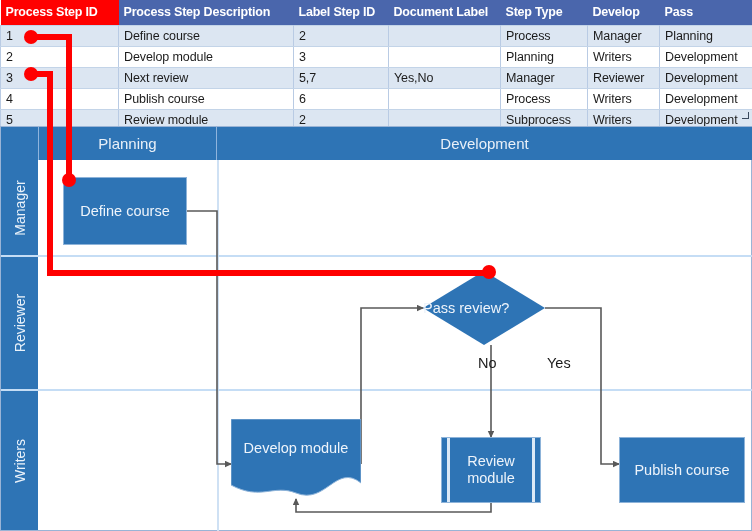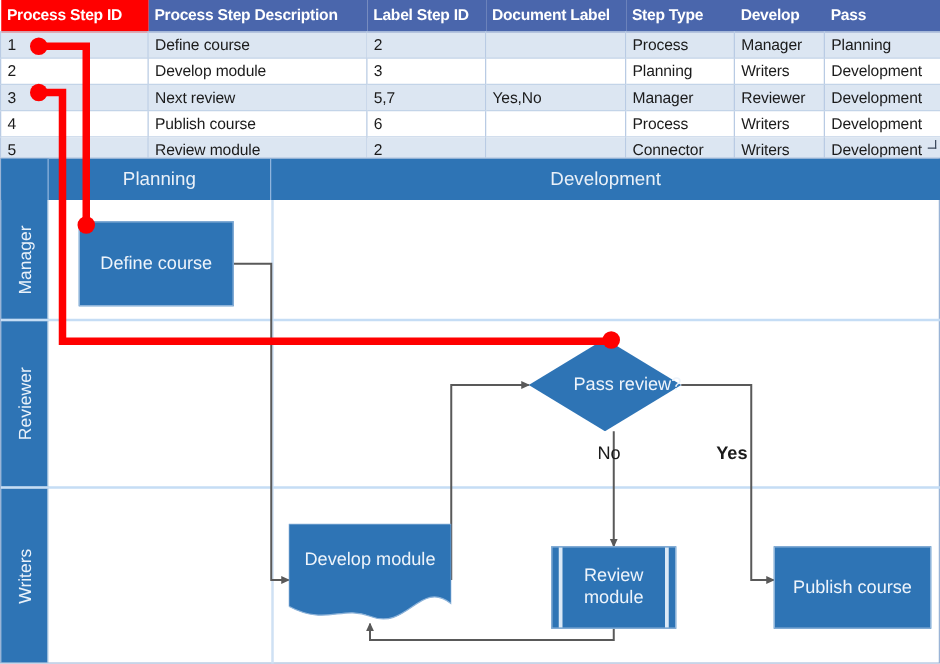--- a/index.html
+++ b/index.html
@@ -157,21 +157,21 @@
     text-align: center; line-height: 1.15;
   }
   .subproc-bar {
     position: absolute; top: 0; bottom: 0;
     width: 3px; background: #dce9f6;
   }
   .diamond { position: absolute; }
   .diamond .dia-label {
     position: absolute; left: 0; right: 0; top: 50%;
     transform: translateY(-50%);
-    color: #eef4fb; font-size: 14.5px; text-align: right; line-height: 1.15;
+    color: #eef4fb; font-size: 14.5px; text-align: left; line-height: 1.15;
   }
 
   
   .conn-svg { position: absolute; left: 0; top: 0; width: 752px; height: 405px; pointer-events: none; }
 
   
   .red-svg { position: absolute; left: 0; top: 0; width: 752px; height: 531px; pointer-events: none; }
   .edge-label {
     position: absolute;
     color: #1b1b1b;
@@ -240,21 +240,21 @@
         <td></td>
         <td>Process</td>
         <td>Writers</td>
         <td>Development</td>
       </tr>
       <tr class="odd last">
         <td>5</td>
         <td>Review module</td>
         <td>2</td>
         <td></td>
-        <td>Connector</td>
+        <td>Subprocess</td>
         <td>Writers</td>
         <td>Development</td>
       </tr>
     </tbody>
   </table>
 
   <div class="resize-grip">
     <i class="a"></i>
       <i class="b"></i>
   </div>
@@ -331,21 +331,21 @@
       <span class="subproc-bar" style="left:5px;"></span>
       <span class="subproc-bar" style="right:5px;"></span>
       <span>Review module</span>
     </div>
 
     <div class="shape" style="left:618px; top:310px; width:126px; height:66px;">
       <span>Publish course</span>
     </div>
 
     <div class="edge-label" style="left:477px; top:228px;">No</div>
-    <div class="edge-label" style="left:572px; top:228px;font-weight:bold;">Yes</div>
+    <div class="edge-label" style="left:546px; top:228px;">Yes</div>
   </div>
 
   <svg class="red-svg" viewBox="0 0 752 531" width="752" height="531">
     <g fill="none" stroke="#ff0000" stroke-width="6" stroke-linecap="butt">
 
       <path d="M31,37 L69,37 L69,179"></path>
 
       <path d="M31,74 L50,74 L50,273 L487,273"></path>
     </g>
     <g fill="#ff0000">

